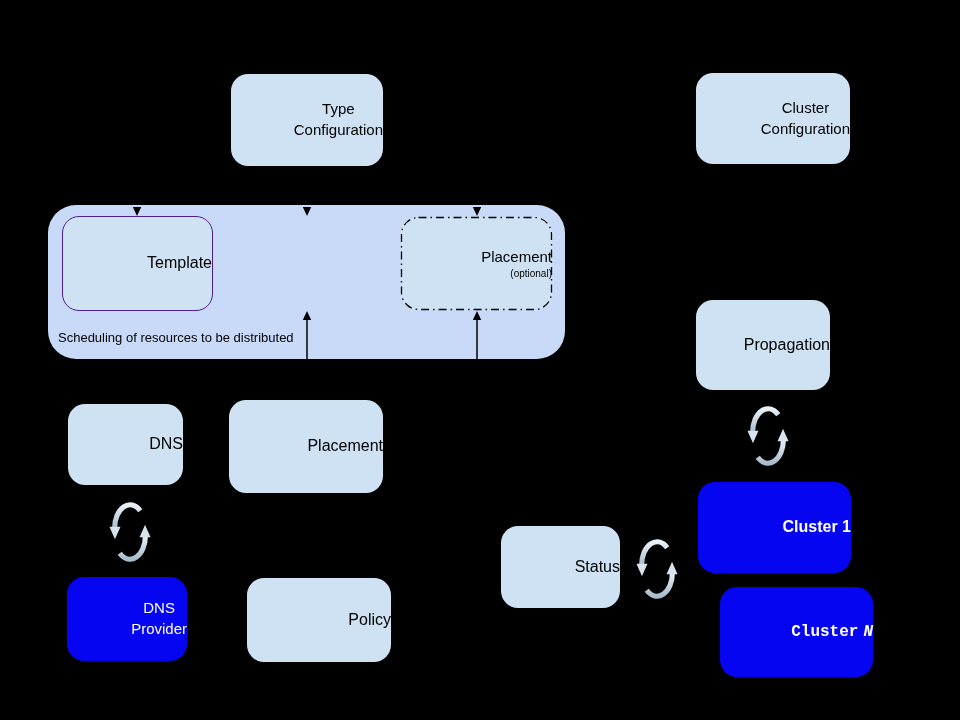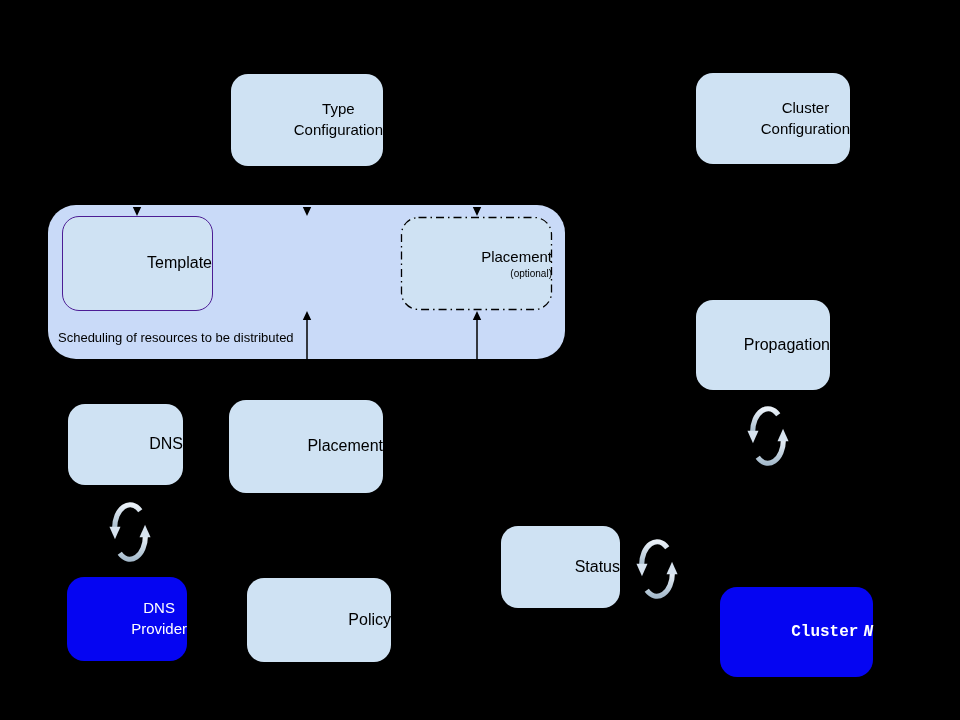--- a/index.html
+++ b/index.html
@@ -80,20 +80,23 @@
   </div>
 
   <div class="node light" style="left:696px; top:300px; width:134px; height:90px;">
     <div class="label big">Propagation</div>
   </div>
 
   <div class="node light" style="left:501px; top:526px; width:119px; height:82px;">
     <div class="label big">Status</div>
   </div>
 
+  <div class="node blue bold" style="left:698px; top:482px; width:153px; height:91px;">
+    <div class="label big">Cluster 1</div>
+  </div>
 
   <div class="node blue bold" style="left:720px; top:587px; width:153px; height:90px;font-family:Liberation Mono, monospace;">
     <div class="label big"><span>Cluster</span><span class="n-italic">N</span></div>
   </div>
 
   <svg class="overlay" width="960" height="720" viewBox="0 0 960 720">
     <defs>
       <linearGradient id="syncGrad" x1="0" y1="0" x2="0" y2="1">
         <stop offset="0" stop-color="#eaf1f8"></stop>
         <stop offset="1" stop-color="#a7bccd"></stop>

